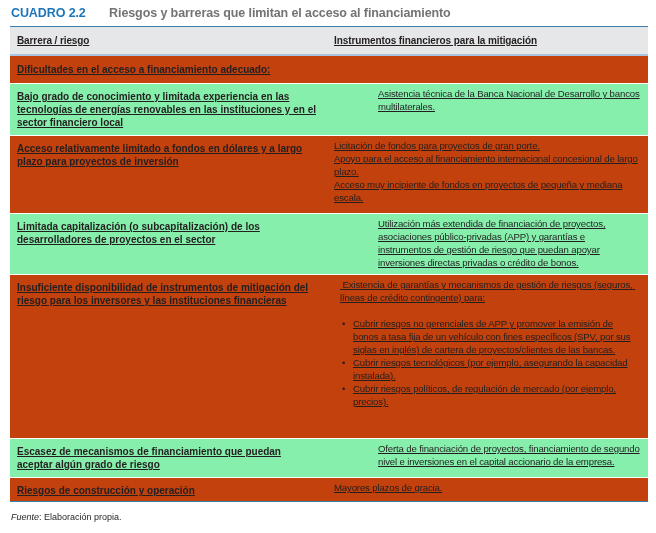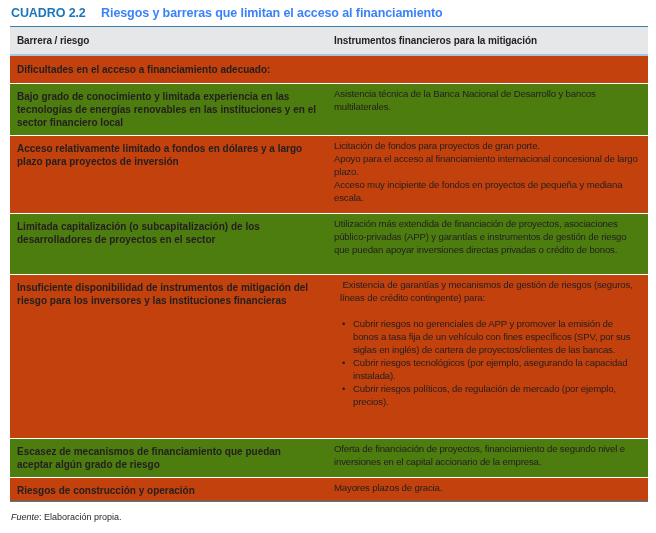--- a/index.html
+++ b/index.html
@@ -1,25 +1,25 @@
 <!DOCTYPE html>
 <html><head>
 <meta charset="utf-8">
 <style>
   html, body { margin: 0; padding: 0; background: #ffffff; }
   body { width: 656px; height: 533px; position: relative; overflow: hidden;
          font-family: "Liberation Sans", sans-serif; color: #231f20; }
   .title { position: absolute; left: 11px; top: 6px; font-size: 12.5px; font-weight: bold; letter-spacing: -0.1px; }
-  .title .num { color: #1b75bb; margin-right: 12px; }
-  .title .txt { color: #3b82f6; }
+  .title .num { color: #1b75bb; margin-right: 20px; }
+  .title .txt { color: #737373; }
   .table { position: absolute; left: 10px; top: 26px; width: 638px; border-top: 1.5px solid #3b7fa6; border-bottom: 1.5px solid #3b7fa6; }
-  .row { display: flex; width: 100%; box-sizing: border-box; }
+  .row { display: flex; width: 100%; box-sizing: border-box; text-decoration: underline; }
   .row.grey { background: #e6e7e8; }
   .row.blue { background: #c2410c; }
-  .row.white { background: #4d7c0f; }
+  .row.white { background: #86efac; gap: 44px; }
   .row + .row { border-top: 1px solid #ffffff; }
   .row.header + .row { border-top: 2px solid #a9c4e3; }
   .c1 { width: 315px; padding: 6px 6px 6px 7px; box-sizing: border-box; font-size: 10px; line-height: 13px; font-weight: bold; }
   .c2 { flex: 1; padding: 3px 8px 6px 9px; box-sizing: border-box; font-size: 9.6px; line-height: 13px; letter-spacing: -0.15px; }
   .header .c1, .header .c2 { font-weight: bold; font-size: 10px; padding-top: 7px; padding-bottom: 7px; letter-spacing: -0.1px; }
   .section .c1 { width: 100%; font-weight: bold; padding-top: 7px; padding-bottom: 7px; }
   .para { margin: 0; }
   .gap { height: 13px; }
   ul.bullets { list-style: none; margin: 0; padding: 0; }
   ul.bullets li { position: relative; padding-left: 13px; }

